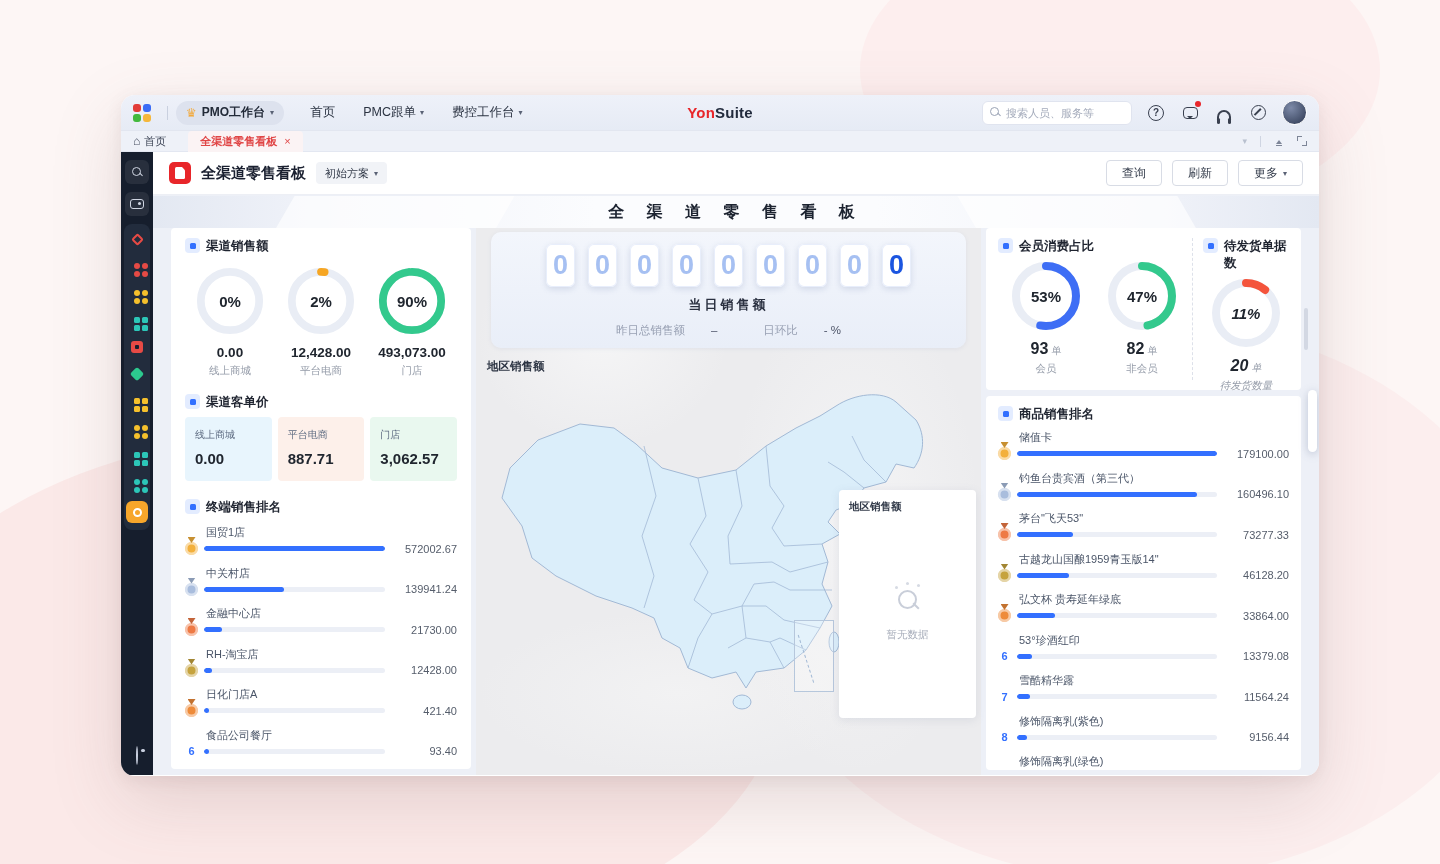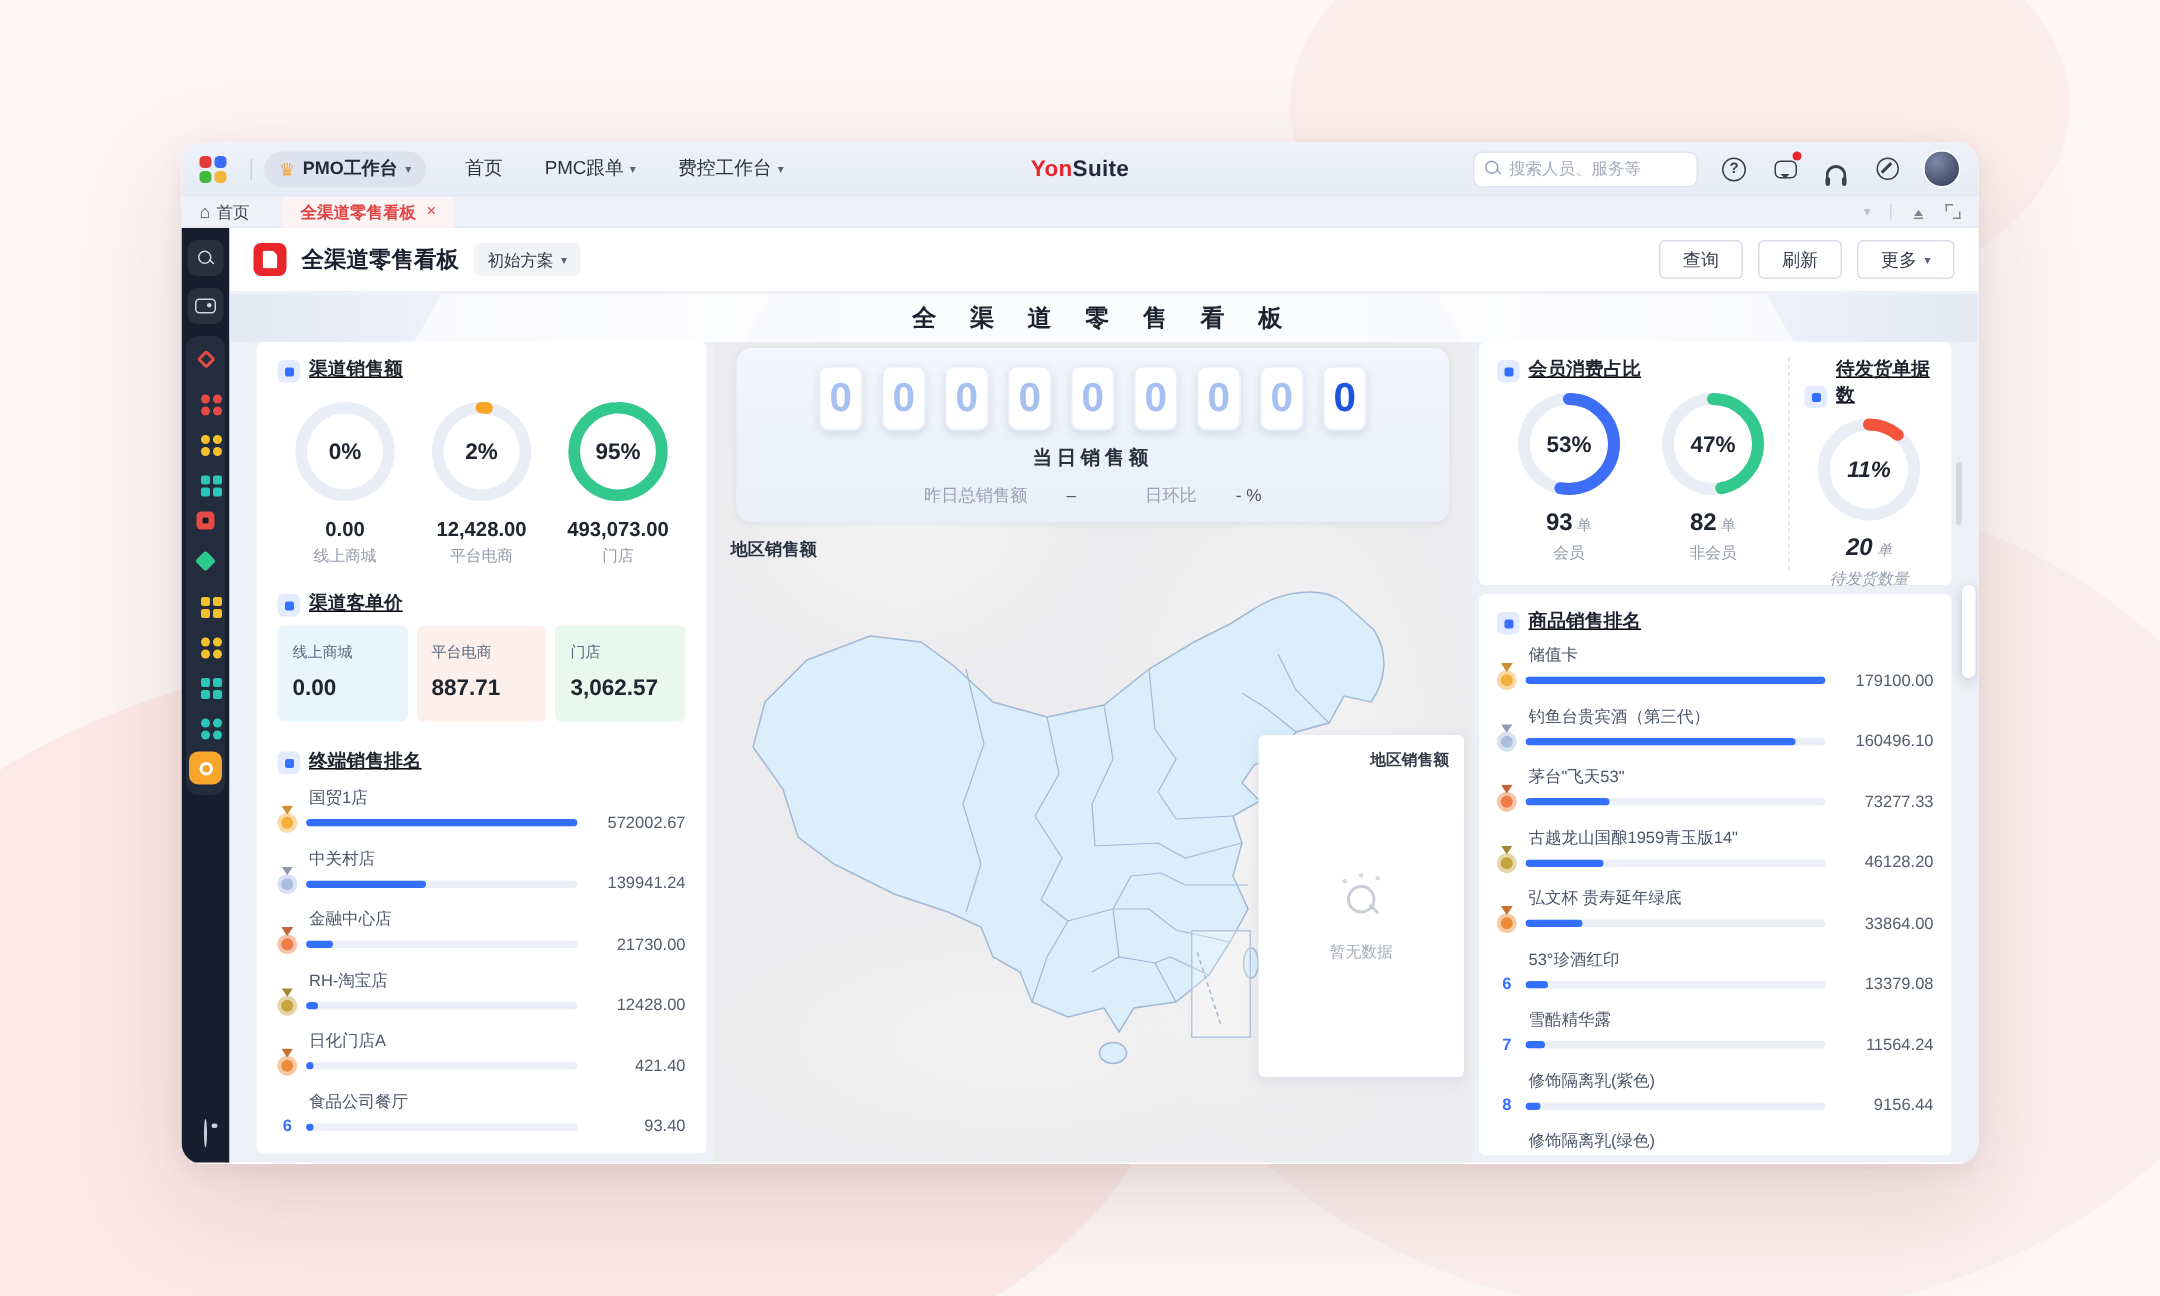--- a/index.html
+++ b/index.html
@@ -101,21 +101,21 @@
     display:flex; align-items:center; justify-content:center; overflow:hidden; }
   .banner::before,.banner::after { content:""; position:absolute; top:-10px; width:220px; height:60px; background:rgba(255,255,255,.65); transform:skewX(-30deg); }
   .banner::before { left:130px; } .banner::after { right:130px; transform:skewX(30deg); }
   .banner-title { font-size:16px; font-weight:bold; letter-spacing:9px; color:#1c2330; position:relative; z-index:2; }
 
   .card { position:absolute; background:#fff; border-radius:4px; }
   .card.left { left:18px; top:33px; width:300px; height:541px; padding:10px 14px; }
   .card.rtop { left:833px; top:33px; width:315px; height:162px; padding:10px 12px; }
   .card.rbot { left:833px; top:201px; width:315px; height:374px; padding:10px 12px; overflow:hidden; }
 
-  .sec-head { display:flex; align-items:flex-end; gap:6px; margin-bottom:4px;text-decoration:underline; }
+  .sec-head { display:flex; align-items:flex-start; gap:6px; margin-bottom:4px; }
   .sec-ic { width:15px; height:15px; border-radius:4px; background:#e3ecff; position:relative; flex:none; }
   .sec-ic::after { content:""; position:absolute; left:4.5px; top:4.5px; width:6px; height:6px; border-radius:1.5px; background:#3370ff; }
   .sec-title { font-size:12.5px; font-weight:bold; color:#1f2430; }
 
   
   .donut-row { display:flex; justify-content:space-between; padding:6px 2px 0; }
   .dcell { width:86px; text-align:center; }
   .donut { position:relative; width:72px; height:72px; margin:0 auto; }
   .donut.big { width:74px; height:74px; }
   .donut svg { width:100%; height:100%; transform:rotate(-90deg); }
@@ -161,21 +161,21 @@
   .counter-label { text-align:center; margin-top:9px; font-size:13px; font-weight:bold; letter-spacing:3px; color:#2a3040; }
   .counter-sub { display:flex; justify-content:center; gap:46px; margin-top:9px; font-size:11.5px; color:#98a0b3; }
   .counter-sub b { color:#4d5468; font-weight:normal; margin-left:26px; }
   .map-label { position:absolute; left:11px; top:131px; font-size:11.5px; font-weight:bold; color:#2b3342; }
   .map-svg { position:absolute; left:8px; top:148px; }
   .map-svg path, .map-svg ellipse { fill:#dbeefa; stroke:#a2b9d5; stroke-width:1; }
   .map-svg polyline { fill:none; stroke:#a2b9d5; stroke-width:.8; }
   .inset { position:absolute; left:318px; top:392px; width:40px; height:72px; border:1px solid #b6c7dc; background:rgba(255,255,255,.25); }
   .inset::before { content:""; position:absolute; left:10px; top:10px; width:18px; height:50px; border-left:1px dashed #a2b9d5; transform:rotate(-18deg); }
   .overlay { position:absolute; left:363px; top:262px; width:137px; height:228px; background:#fff; border-radius:4px; box-shadow:0 2px 10px rgba(100,115,150,.14); padding:10px; }
-  .ov-head { display:flex; justify-content:flex-end; font-size:10.5px; font-weight:bold; color:#333b4a; }
+  .ov-head { display:flex; justify-content:flex-start; font-size:10.5px; font-weight:bold; color:#333b4a; }
   .ov-empty { position:absolute; left:0; right:0; top:96px; text-align:center; }
   .ov-mag { position:relative; width:30px; height:30px; margin:0 auto; }
   .ov-mag::before { content:""; position:absolute; left:5px; top:4px; width:15px; height:15px; border:2px solid #c9ced9; border-radius:50%; }
   .ov-mag::after { content:""; position:absolute; left:19px; top:19px; width:8px; height:2px; background:#c9ced9; transform:rotate(45deg); }
   .ov-dots { position:absolute; left:2px; top:0; width:3px; height:3px; border-radius:50%; background:#d6dae3; box-shadow:22px -2px 0 #d6dae3, 11px -4px 0 #d6dae3; }
   .ov-text { margin-top:12px; font-size:10.5px; color:#a7adba; }
 
   
   .rtop-grid { display:flex; height:100%; }
   .rtop-left { width:196px; border-right:1px dashed #dde1ea; }
@@ -364,21 +364,21 @@
               </div>
               <div class="dval">12,428.00</div>
               <div class="dlab">平台电商</div>
             </div>
             <div class="dcell">
               <div class="donut">
                 <svg viewBox="0 0 74 74">
                     <circle class="track" cx="37" cy="37" r="30"></circle>
                     <circle class="val" cx="37" cy="37" r="30" stroke="#33c98d" stroke-dasharray="184.72564803107983 188.49555921538757"></circle>
                   </svg>
-                <span class="dpct">95%</span>
+                <span class="dpct">90%</span>
               </div>
               <div class="dval">493,073.00</div>
               <div class="dlab">门店</div>
             </div>
           </div>
 
           <div class="sec-head" style="margin-top:16px;">
               <span class="sec-ic"></span>
             <span class="sec-title">渠道客单价</span>
             </div>

